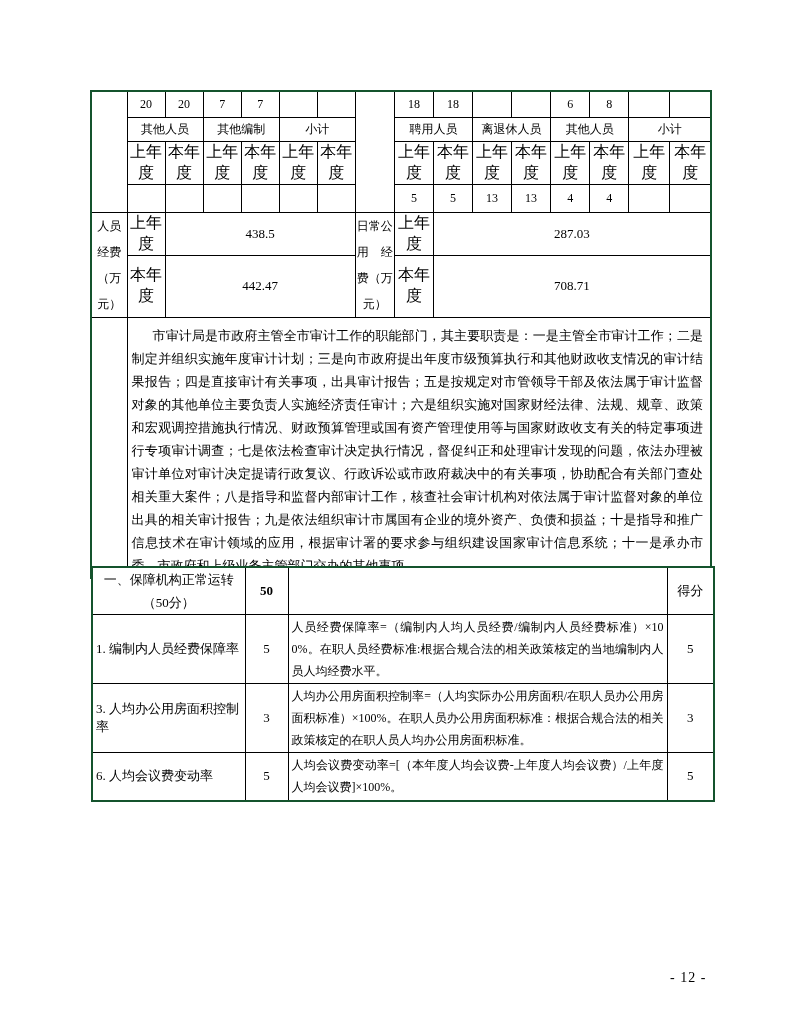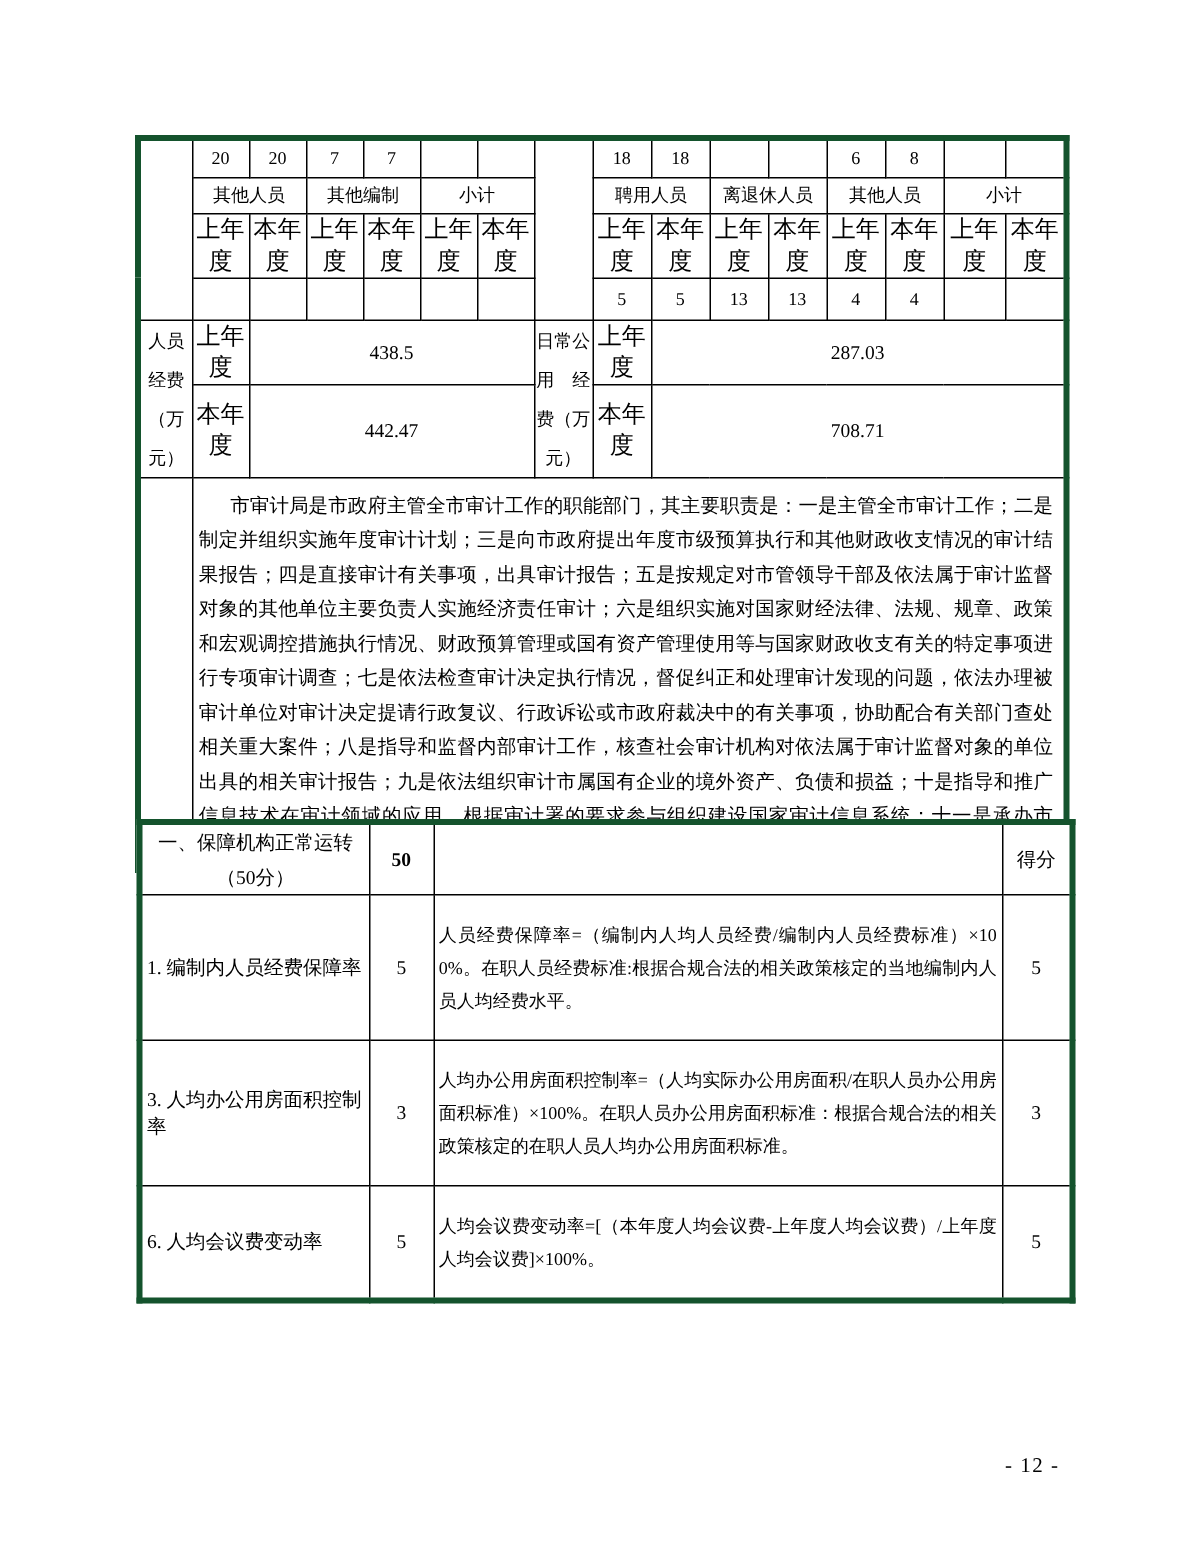--- a/index.html
+++ b/index.html
@@ -10,21 +10,21 @@
     background: #ffffff;
     color: #000;
     font-family: "Liberation Serif", "DejaVu Serif", serif;
     overflow: hidden;
   }
   table {
     position: absolute;
     border-collapse: collapse;
     table-layout: fixed;
     background: #fff;
-    border: 4px solid #14532d;
+    border: 2px solid #14532d;
   }
   td {
     border: 1px solid #000;
     text-align: center;
     vertical-align: middle;
     font-size: 12px;
     padding: 0;
     overflow: hidden;
     word-break: break-all;
   }
@@ -44,29 +44,29 @@
   .fund-val { font-size: 13px; }
   .para {
     text-align: justify;
     vertical-align: top;
     padding: 6px 7px 0 4px;
     font-size: 13px;
     line-height: 23px;
     text-indent: 21px;
   }
   
-  .t2 { left: 91px; top: 546px; width: 622px; }
+  .t2 { left: 91px; top: 566px; width: 622px; }
   .t2 .hdr-title { font-size: 13px; line-height: 23px; padding: 0 8px; }
   .t2 .hdr-total { font-size: 13px; font-weight: bold; margin-top: 18px; }
   .t2 .hdr-score { font-size: 13px; }
   .t2 .name-cell { text-align: left; padding-left: 3px; font-size: 13px; line-height: 18px; }
   .t2 .pts-cell  { font-size: 13px; }
   .t2 .formula-cell {
     text-align: justify;
-    padding: 15px 3px;
+    padding: 1px 3px;
     font-size: 12px;
     line-height: 22px;
     vertical-align: middle;
     margin-left: 24px;
   }
   .pageno {
     position: absolute;
     left: 670px;
     top: 970px;
     font-size: 14px;

